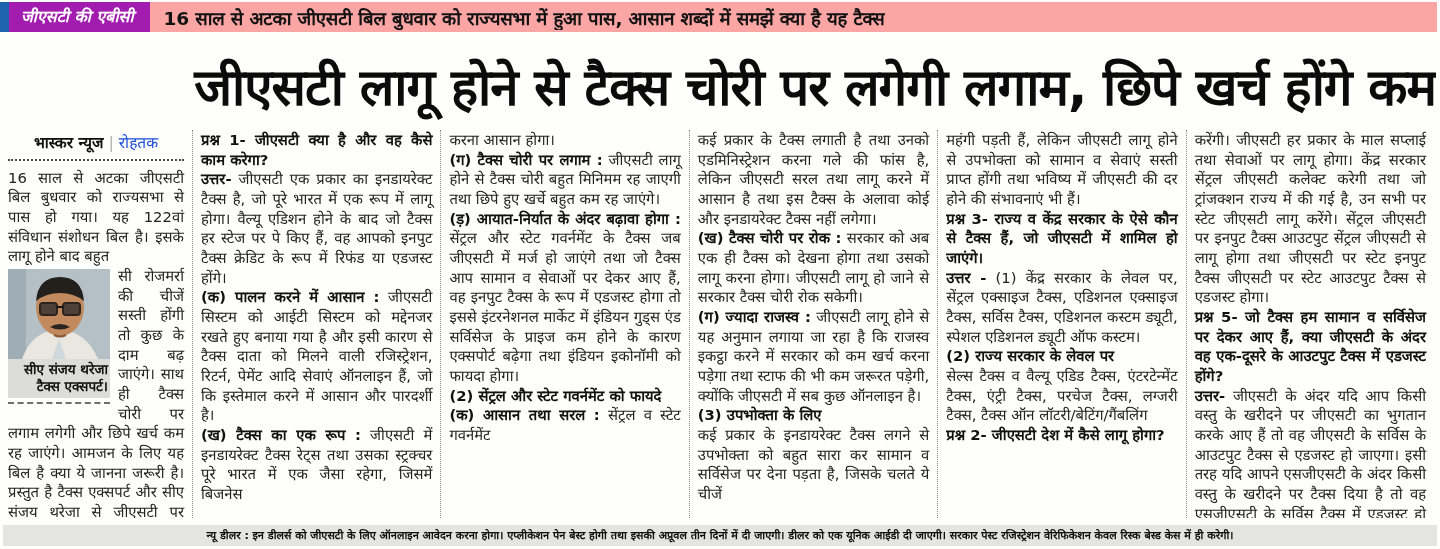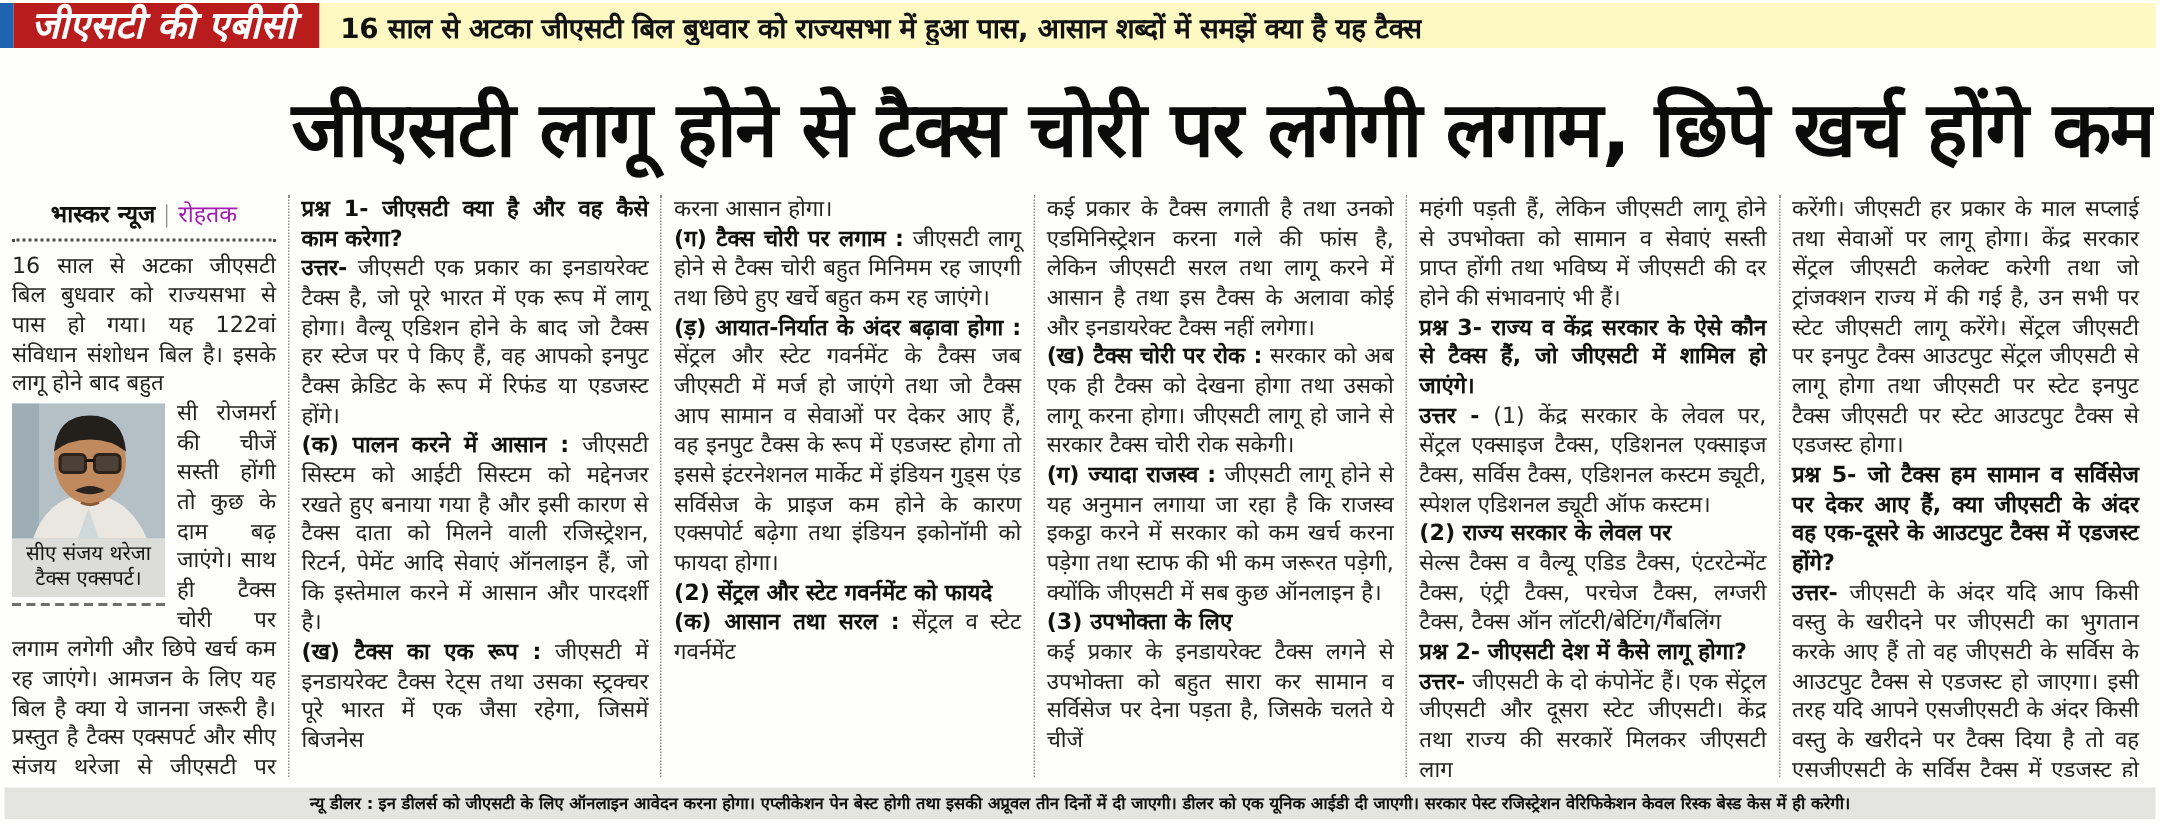--- a/index.html
+++ b/index.html
@@ -21,32 +21,32 @@
 
   
   .kicker {
     display: flex;
     align-items: stretch;
     height: 30px;
     margin-top: 2px;
   }
   .kicker-bluebar { width: 9px; background: #1e63ad; }
   .kicker-tag {
-    background: #b91c1c;
+    background: #a21caf;
     color: #ffffff;
     font-weight: 800;
     font-style: italic;
-    font-size: 25px;
+    font-size: 16px;
     line-height: 30px;
     padding: 0 16px 0 12px;
     white-space: nowrap;
   }
   .kicker-strip {
     flex: 1;
-    background: #fef9c3;
+    background: #fca5a5;
     display: flex;
     align-items: center;
     padding-left: 14px;
     margin-right: 3px;
   }
   .kicker-text {
     font-weight: 800;
     font-size: 18.5px;
     color: #121212;
     letter-spacing: -0.2px;
@@ -91,44 +91,44 @@
 
   
   .byline {
     text-align: center;
     font-size: 15.5px;
     padding: 3px 0 5px;
     white-space: nowrap;
   }
   .byline-source { font-weight: 800; color: #111; text-align: center; }
   .byline-sep { color: #777; padding: 0 5px; font-weight: 300; }
-  .byline-loc { color: #a21caf; }
+  .byline-loc { color: #1d4ed8; }
   .dotted-rule {
     border-bottom: 2px dotted #4a4a4a;
     margin-bottom: 7px;
   }
   .photo-block {
     float: left;
     width: 102px;
     margin: 3px 8px 2px 0;
   }
   .portrait {
     display: block;
     width: 102px;
     height: 90px;
     background: #b6c2c7;
   }
   .photo-caption {
     background: #dcdcd8;
-    font-weight: 400;
+    font-weight: 700;
     font-size: 13.5px;
     line-height: 1.25;
     padding: 2px 2px 3px;
     color: #111;
-    text-align: center;
+    text-align: right;
   }
   .dash-rule {
     border-bottom: 2px dashed #6e6e6e;
     margin-top: 4px;
   }
 
   
   .footer-wrap { padding: 3px 3px 3px; }
   .footer-strip {
     background: #e4e4e1;
@@ -211,21 +211,20 @@
         <p class="para"><b>(3) उपभोक्ता के लिए</b></p>
         <p class="para">कई प्रकार के इनडायरेक्ट टैक्स लगने से उपभोक्ता को बहुत सारा कर सामान व सर्विसेज पर देना पड़ता है, जिसके चलते ये चीजें</p>
       </div>
     <div class="col col-qa">
         <p class="para">महंगी पड़ती हैं, लेकिन जीएसटी लागू होने से उपभोक्ता को सामान व सेवाएं सस्ती प्राप्त होंगी तथा भविष्य में जीएसटी की दर होने की संभावनाएं भी हैं।</p>
         <p class="para"><b>प्रश्न 3- राज्य व केंद्र सरकार के ऐसे कौन से टैक्स हैं, जो जीएसटी में शामिल हो जाएंगे।</b></p>
         <p class="para"><b>उत्तर -</b> (1) केंद्र सरकार के लेवल पर, सेंट्रल एक्साइज टैक्स, एडिशनल एक्साइज टैक्स, सर्विस टैक्स, एडिशनल कस्टम ड्यूटी, स्पेशल एडिशनल ड्यूटी ऑफ कस्टम।</p>
         <p class="para"><b>(2) राज्य सरकार के लेवल पर</b></p>
         <p class="para">सेल्स टैक्स व वैल्यू एडिड टैक्स, एंटरटेन्मेंट टैक्स, एंट्री टैक्स, परचेज टैक्स, लग्जरी टैक्स, टैक्स ऑन लॉटरी/बेटिंग/गैंबलिंग</p>
         <p class="para"><b>प्रश्न 2- जीएसटी देश में कैसे लागू होगा?</b></p>
-        <p class="para"><b>उत्तर-</b> जीएसटी के दो कंपोनेंट हैं। एक सेंट्रल जीएसटी और दूसरा स्टेट जीएसटी। केंद्र तथा राज्य की सरकारें मिलकर जीएसटी लागू</p>
       </div>
     <div class="col col-qa">
         <p class="para">करेंगी। जीएसटी हर प्रकार के माल सप्लाई तथा सेवाओं पर लागू होगा। केंद्र सरकार सेंट्रल जीएसटी कलेक्ट करेगी तथा जो ट्रांजक्शन राज्य में की गई है, उन सभी पर स्टेट जीएसटी लागू करेंगे। सेंट्रल जीएसटी पर इनपुट टैक्स आउटपुट सेंट्रल जीएसटी से लागू होगा तथा जीएसटी पर स्टेट इनपुट टैक्स जीएसटी पर स्टेट आउटपुट टैक्स से एडजस्ट होगा।</p>
         <p class="para"><b>प्रश्न 5- जो टैक्स हम सामान व सर्विसेज पर देकर आए हैं, क्या जीएसटी के अंदर वह एक-दूसरे के आउटपुट टैक्स में एडजस्ट होंगे?</b></p>
         <p class="para"><b>उत्तर-</b> जीएसटी के अंदर यदि आप किसी वस्तु के खरीदने पर जीएसटी का भुगतान करके आए हैं तो वह जीएसटी के सर्विस के आउटपुट टैक्स से एडजस्ट हो जाएगा। इसी तरह यदि आपने एसजीएसटी के अंदर किसी वस्तु के खरीदने पर टैक्स दिया है तो वह एसजीएसटी के सर्विस टैक्स में एडजस्ट हो जाएगा।</p>
       </div>
   </div>
 
   <div class="footer-wrap">
     <div class="footer-strip">

